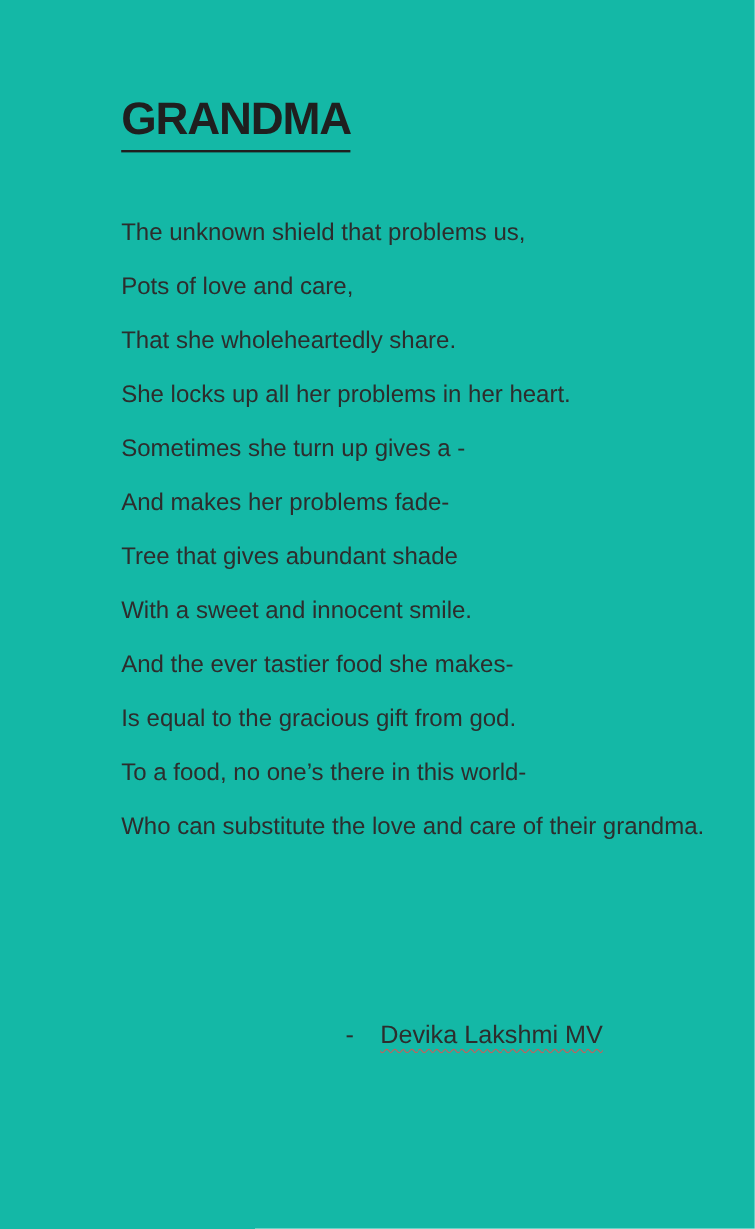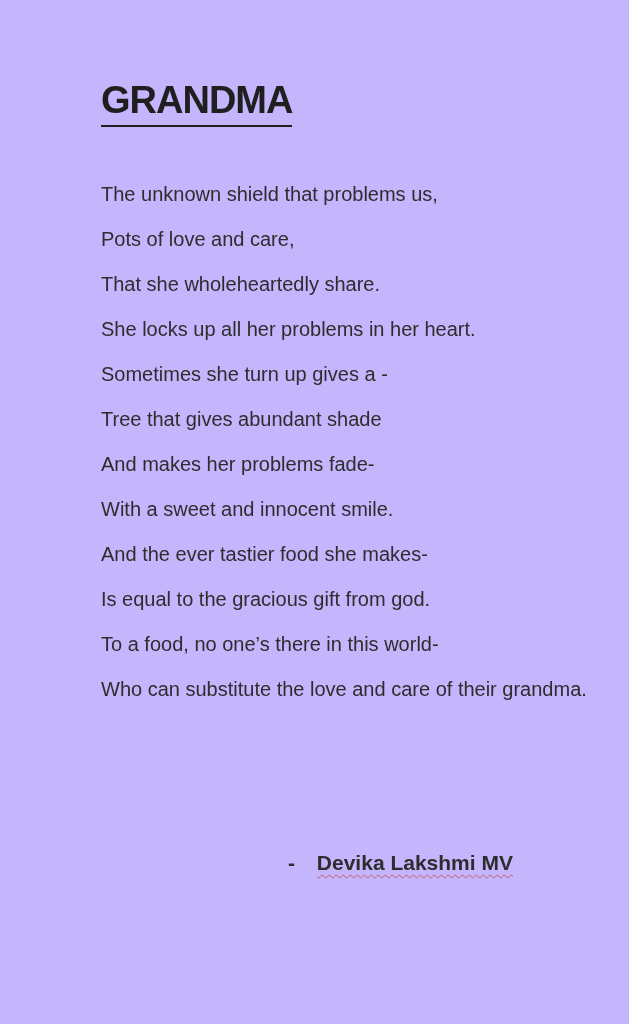--- a/index.html
+++ b/index.html
@@ -4,21 +4,21 @@
 <style>
   html, body {
     margin: 0;
     padding: 0;
     background: #fdfdfd;
   }
   .page {
     position: relative;
     width: 629px;
     height: 1024px;
-    background: #c4b5fd;
+    background: #14b8a6;
     font-family: "Liberation Sans", sans-serif;
     color: #2d2d2d;
     overflow: hidden;
   }
   .title {
     position: absolute;
     left: 101px;
     top: 78px;
     margin: 0;
     font-size: 38px;
@@ -54,21 +54,20 @@
   }
   .attribution {
     position: absolute;
     left: 288px;
     top: 848px;
     margin: 0;
     font-size: 21px;
     line-height: 30px;
     color: #2d2d2d;
     white-space: nowrap;
-    font-weight: bold;
   }
   .attribution .dash {
     display: inline-block;
     margin-right: 16px;
   }
 </style>
 </head>
 <body>
 
 <div class="page">
@@ -76,22 +75,22 @@
   <h1 class="title">
     <span class="title-text">GRANDMA</span>
   </h1>
 
   <div class="poem">
     <p><span>The unknown shield that problems us,</span></p>
     <p><span>Pots of love and care,</span></p>
     <p><span>That she wholeheartedly share.</span></p>
     <p><span>She locks up all her problems in her heart.</span></p>
     <p><span>Sometimes she turn up gives a -</span></p>
+    <p><span>And makes her problems fade-</span></p>
     <p><span>Tree that gives abundant shade</span></p>
-    <p><span>And makes her problems fade-</span></p>
     <p><span>With a sweet and innocent smile.</span></p>
     <p><span>And the ever tastier food she makes-</span></p>
     <p><span>Is equal to the gracious gift from god.</span></p>
     <p><span>To a food, no one’s there in this world-</span></p>
     <p><span>Who can substitute the love and care of their grandma.</span></p>
   </div>
 
   <p class="attribution">
     <span class="dash">-</span>
     <span class="squiggle">Devika Lakshmi MV</span>

